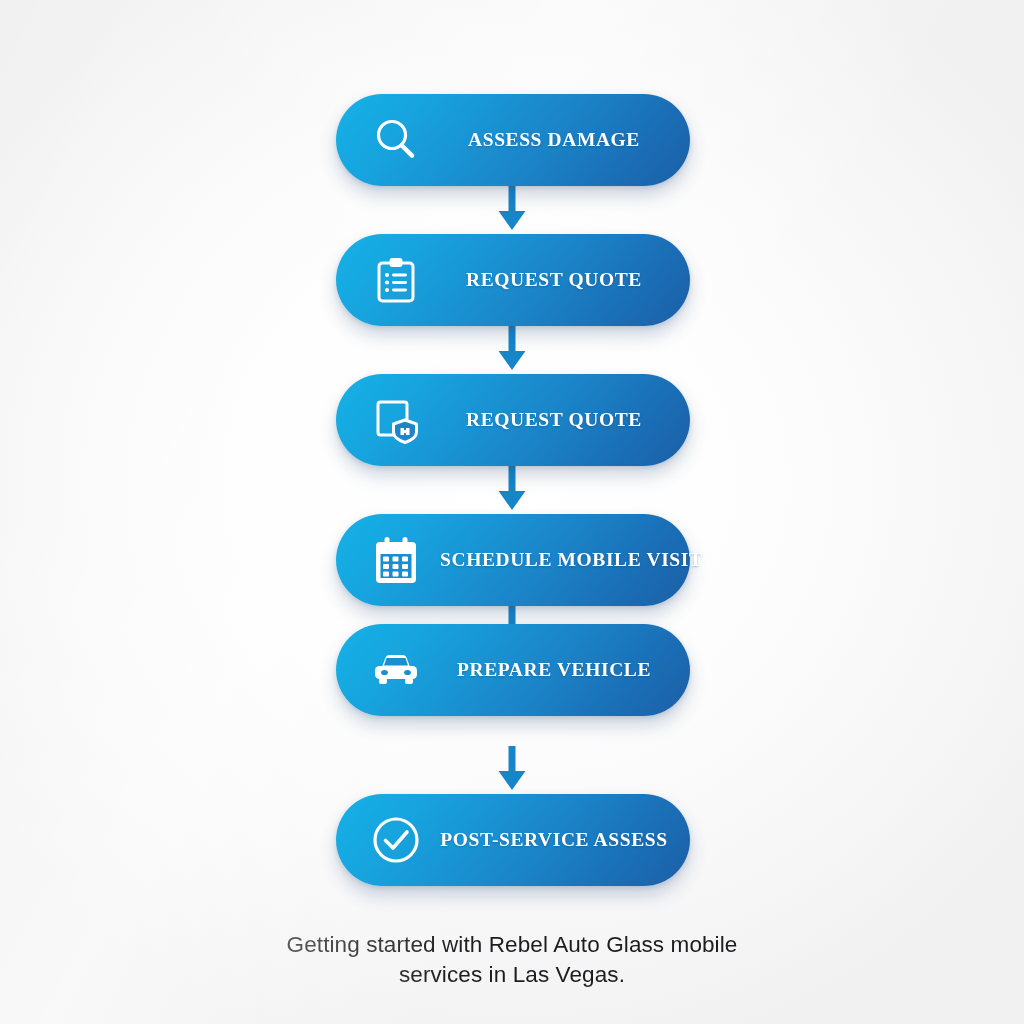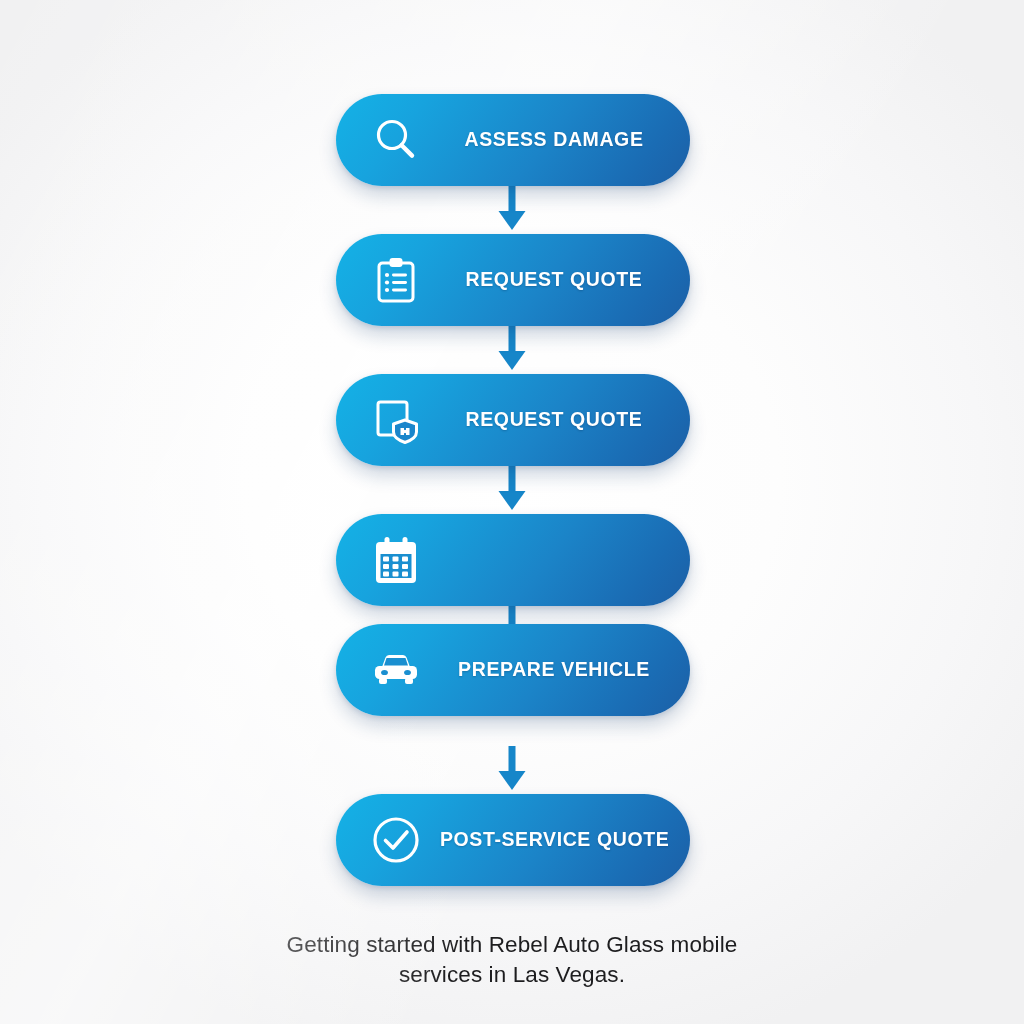--- a/index.html
+++ b/index.html
@@ -50,20 +50,21 @@
     width: 354px;
     height: 92px;
     border-radius: 46px;
     background: linear-gradient(128deg, #14b2e6 0%, #17a3de 22%, #1b84c8 58%, #1a6cb4 84%, #1c5fa6 100%);
     box-shadow:
       0 10px 18px rgba(20, 60, 110, 0.20),
       0 2px 5px rgba(20, 60, 110, 0.14);
     display: flex;
     align-items: center;
     z-index: 2;
+    font-family: Liberation Serif, serif;
   }
 
   .step-icon {
     position: absolute;
     left: 34px;
     top: 50%;
     transform: translateY(-50%);
     width: 52px;
     height: 52px;
     display: flex;
@@ -187,20 +188,21 @@
             <rect x="31" y="21.5" width="6" height="5" rx="1"></rect>
             <rect x="12" y="29" width="6" height="5" rx="1"></rect>
             <rect x="21.5" y="29" width="6" height="5" rx="1"></rect>
             <rect x="31" y="29" width="6" height="5" rx="1"></rect>
             <rect x="12" y="36.5" width="6" height="5" rx="1"></rect>
             <rect x="21.5" y="36.5" width="6" height="5" rx="1"></rect>
             <rect x="31" y="36.5" width="6" height="5" rx="1"></rect>
           </g>
         </svg>
       </span>
+      <span class="step-label">SCHEDULE MOBILE VISIT</span>
     </div>
 
     <div class="arrow" style="top:606px;">
       <svg width="30" height="48" viewBox="0 0 30 48" aria-hidden="true">
         <rect x="11.5" y="0" width="7" height="26" fill="#1686c9"></rect>
         <polygon points="15,44 1.5,25 28.5,25" fill="#1686c9"></polygon>
       </svg>
     </div>
 
     <div class="step" style="top:624px;">
@@ -225,21 +227,21 @@
       </svg>
     </div>
 
     <div class="step" style="top:794px;">
       <span class="step-icon">
         <svg width="50" height="50" viewBox="0 0 50 50" aria-hidden="true">
           <circle cx="25" cy="25" r="21" fill="none" stroke="#ffffff" stroke-width="3.2"></circle>
           <polyline points="14.5,25.5 22,33 36,17" fill="none" stroke="#ffffff" stroke-width="3.6" stroke-linecap="round" stroke-linejoin="round"></polyline>
         </svg>
       </span>
-      <span class="step-label">POST-SERVICE QUOTE</span>
+      <span class="step-label">POST-SERVICE ASSESS</span>
     </div>
 
   </div>
 
   <div class="caption">
     <div>Getting started with Rebel Auto Glass mobile</div>
     <div>services in Las Vegas.</div>
   </div>
 </div>
 

